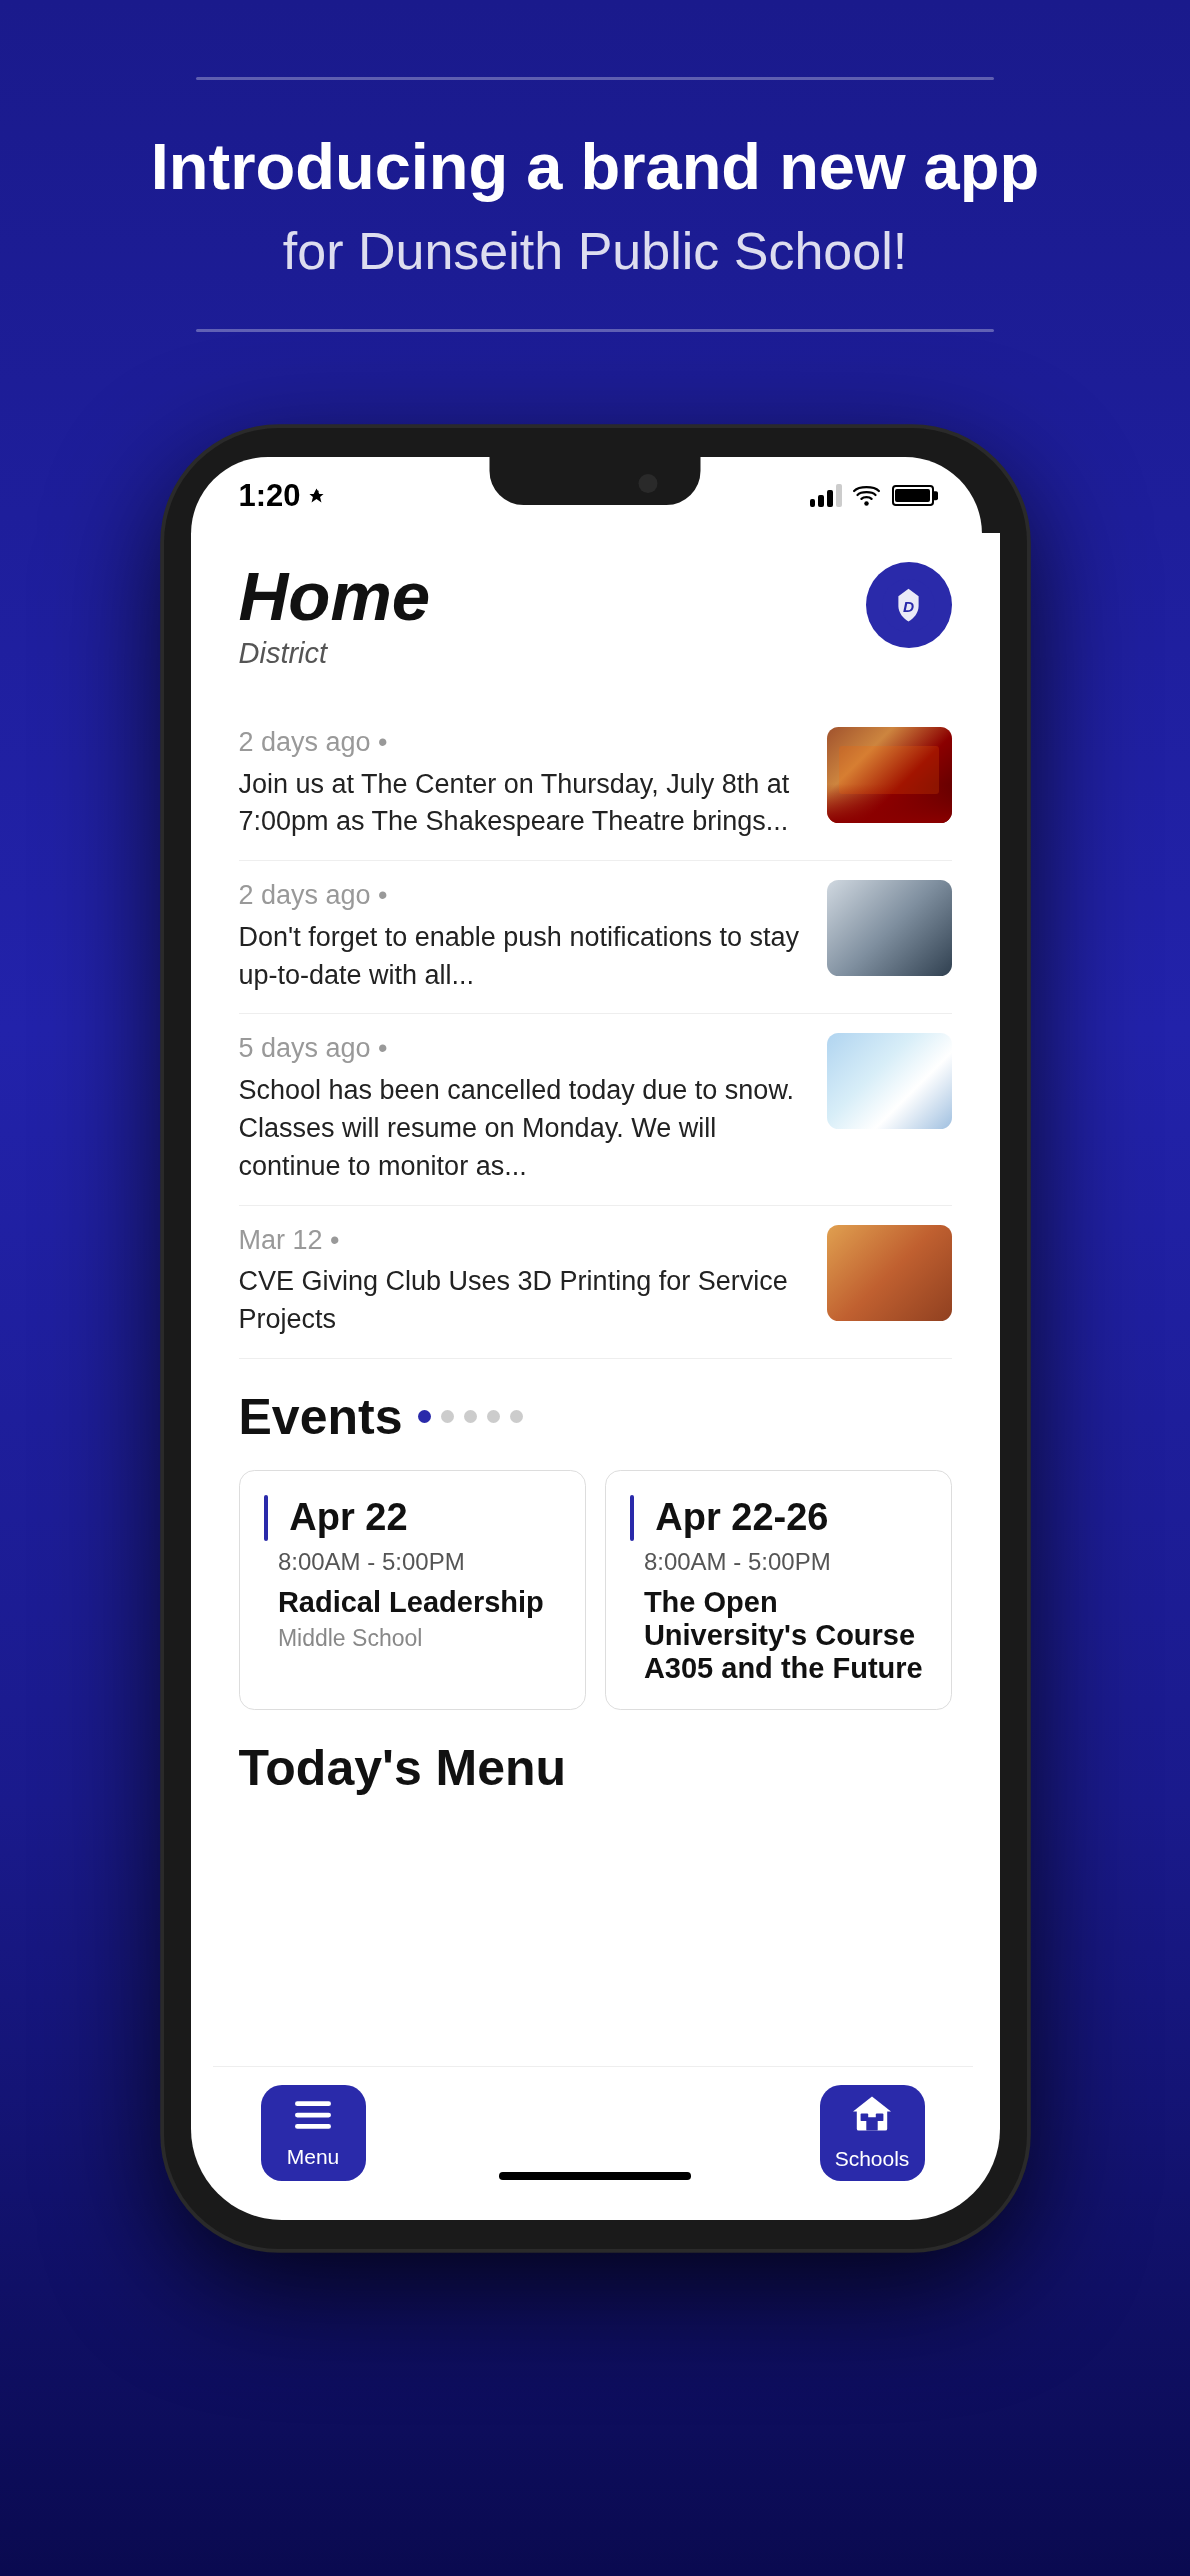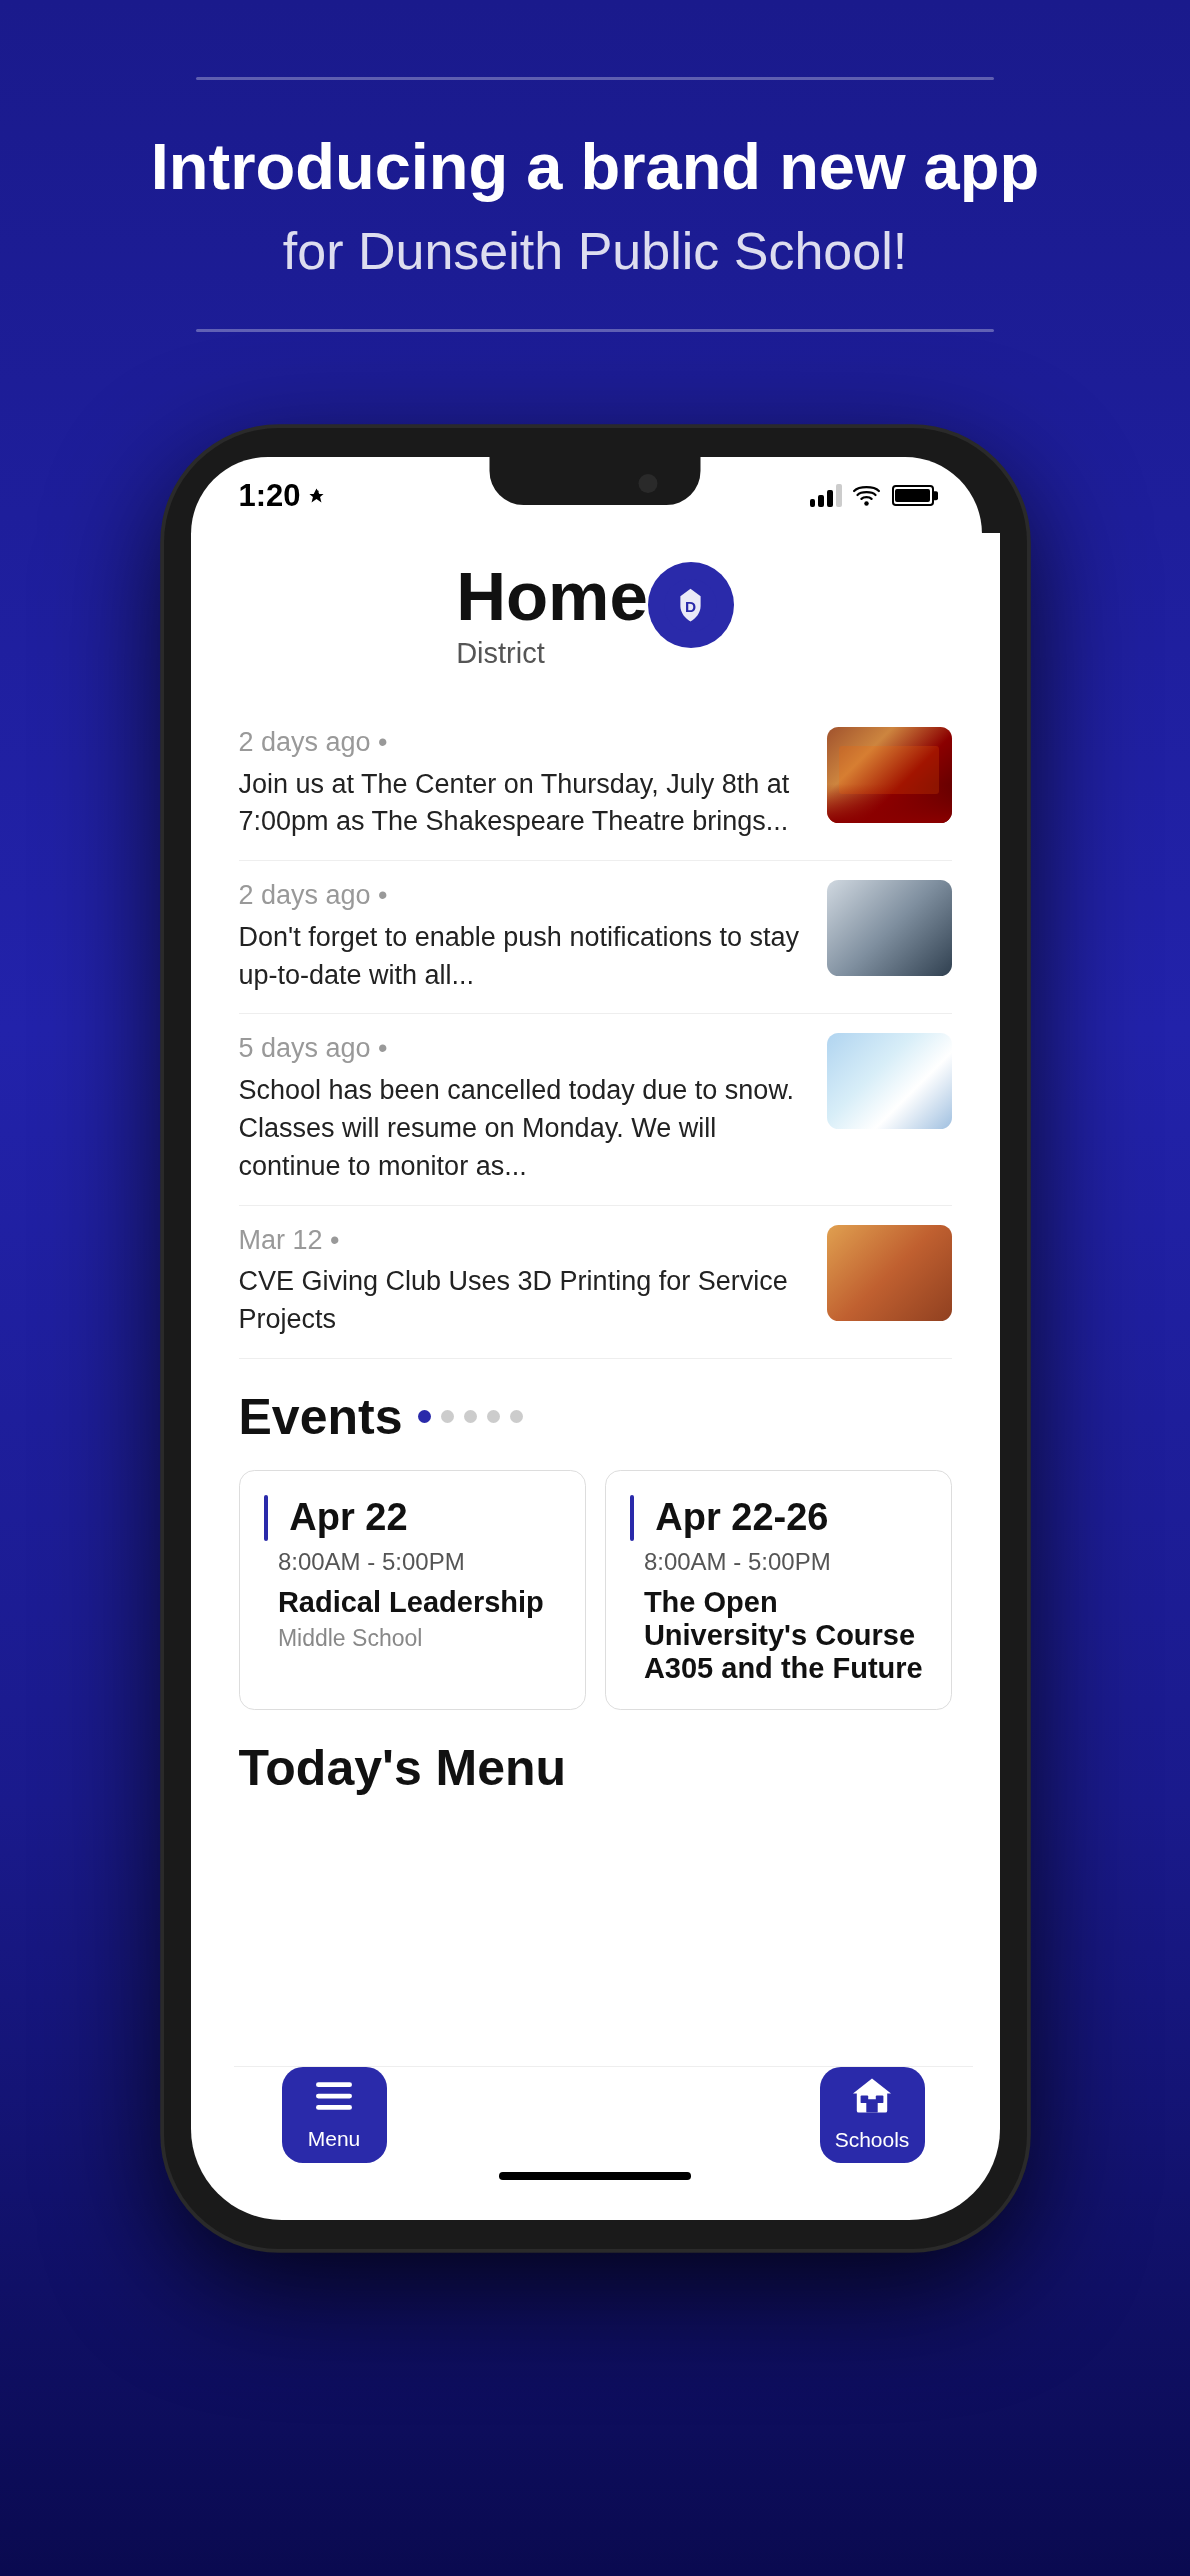--- a/index.html
+++ b/index.html
@@ -182,23 +182,24 @@
 
     .app-scroll {
       padding: 29px 48px 0;
       height: 100%;
       overflow: hidden;
     }
 
     
     .home-header {
       display: flex;
-      justify-content: center;
+      justify-content: space-between;
       align-items: flex-start;
       margin-bottom: 38px;
+      font-style: italic;
     }
 
     .home-title {
       font-size: 69px;
       font-weight: 800;
       color: #111;
       line-height: 1;
     }
 
     .home-subtitle {
@@ -376,27 +377,27 @@
       font-weight: 800;
       color: #111;
       margin-top: 19px;
       margin-bottom: 19px;
     }
 
     
     .tab-bar {
       position: absolute;
       bottom: 29px;
-      left: 43px;
+      left: 22px;
       right: 27px;
       height: 125px;
       background: #ffffff;
       border-radius: 0 0 91px 91px;
       display: flex;
-      align-items: flex-start;
+      align-items: flex-end;
       justify-content: space-between;
       padding: 0 48px 9.6px;
       border-top: 1px solid #eee;
     }
 
     .tab-item {
       display: flex;
       flex-direction: column;
       align-items: center;
       gap: 7.7px;

